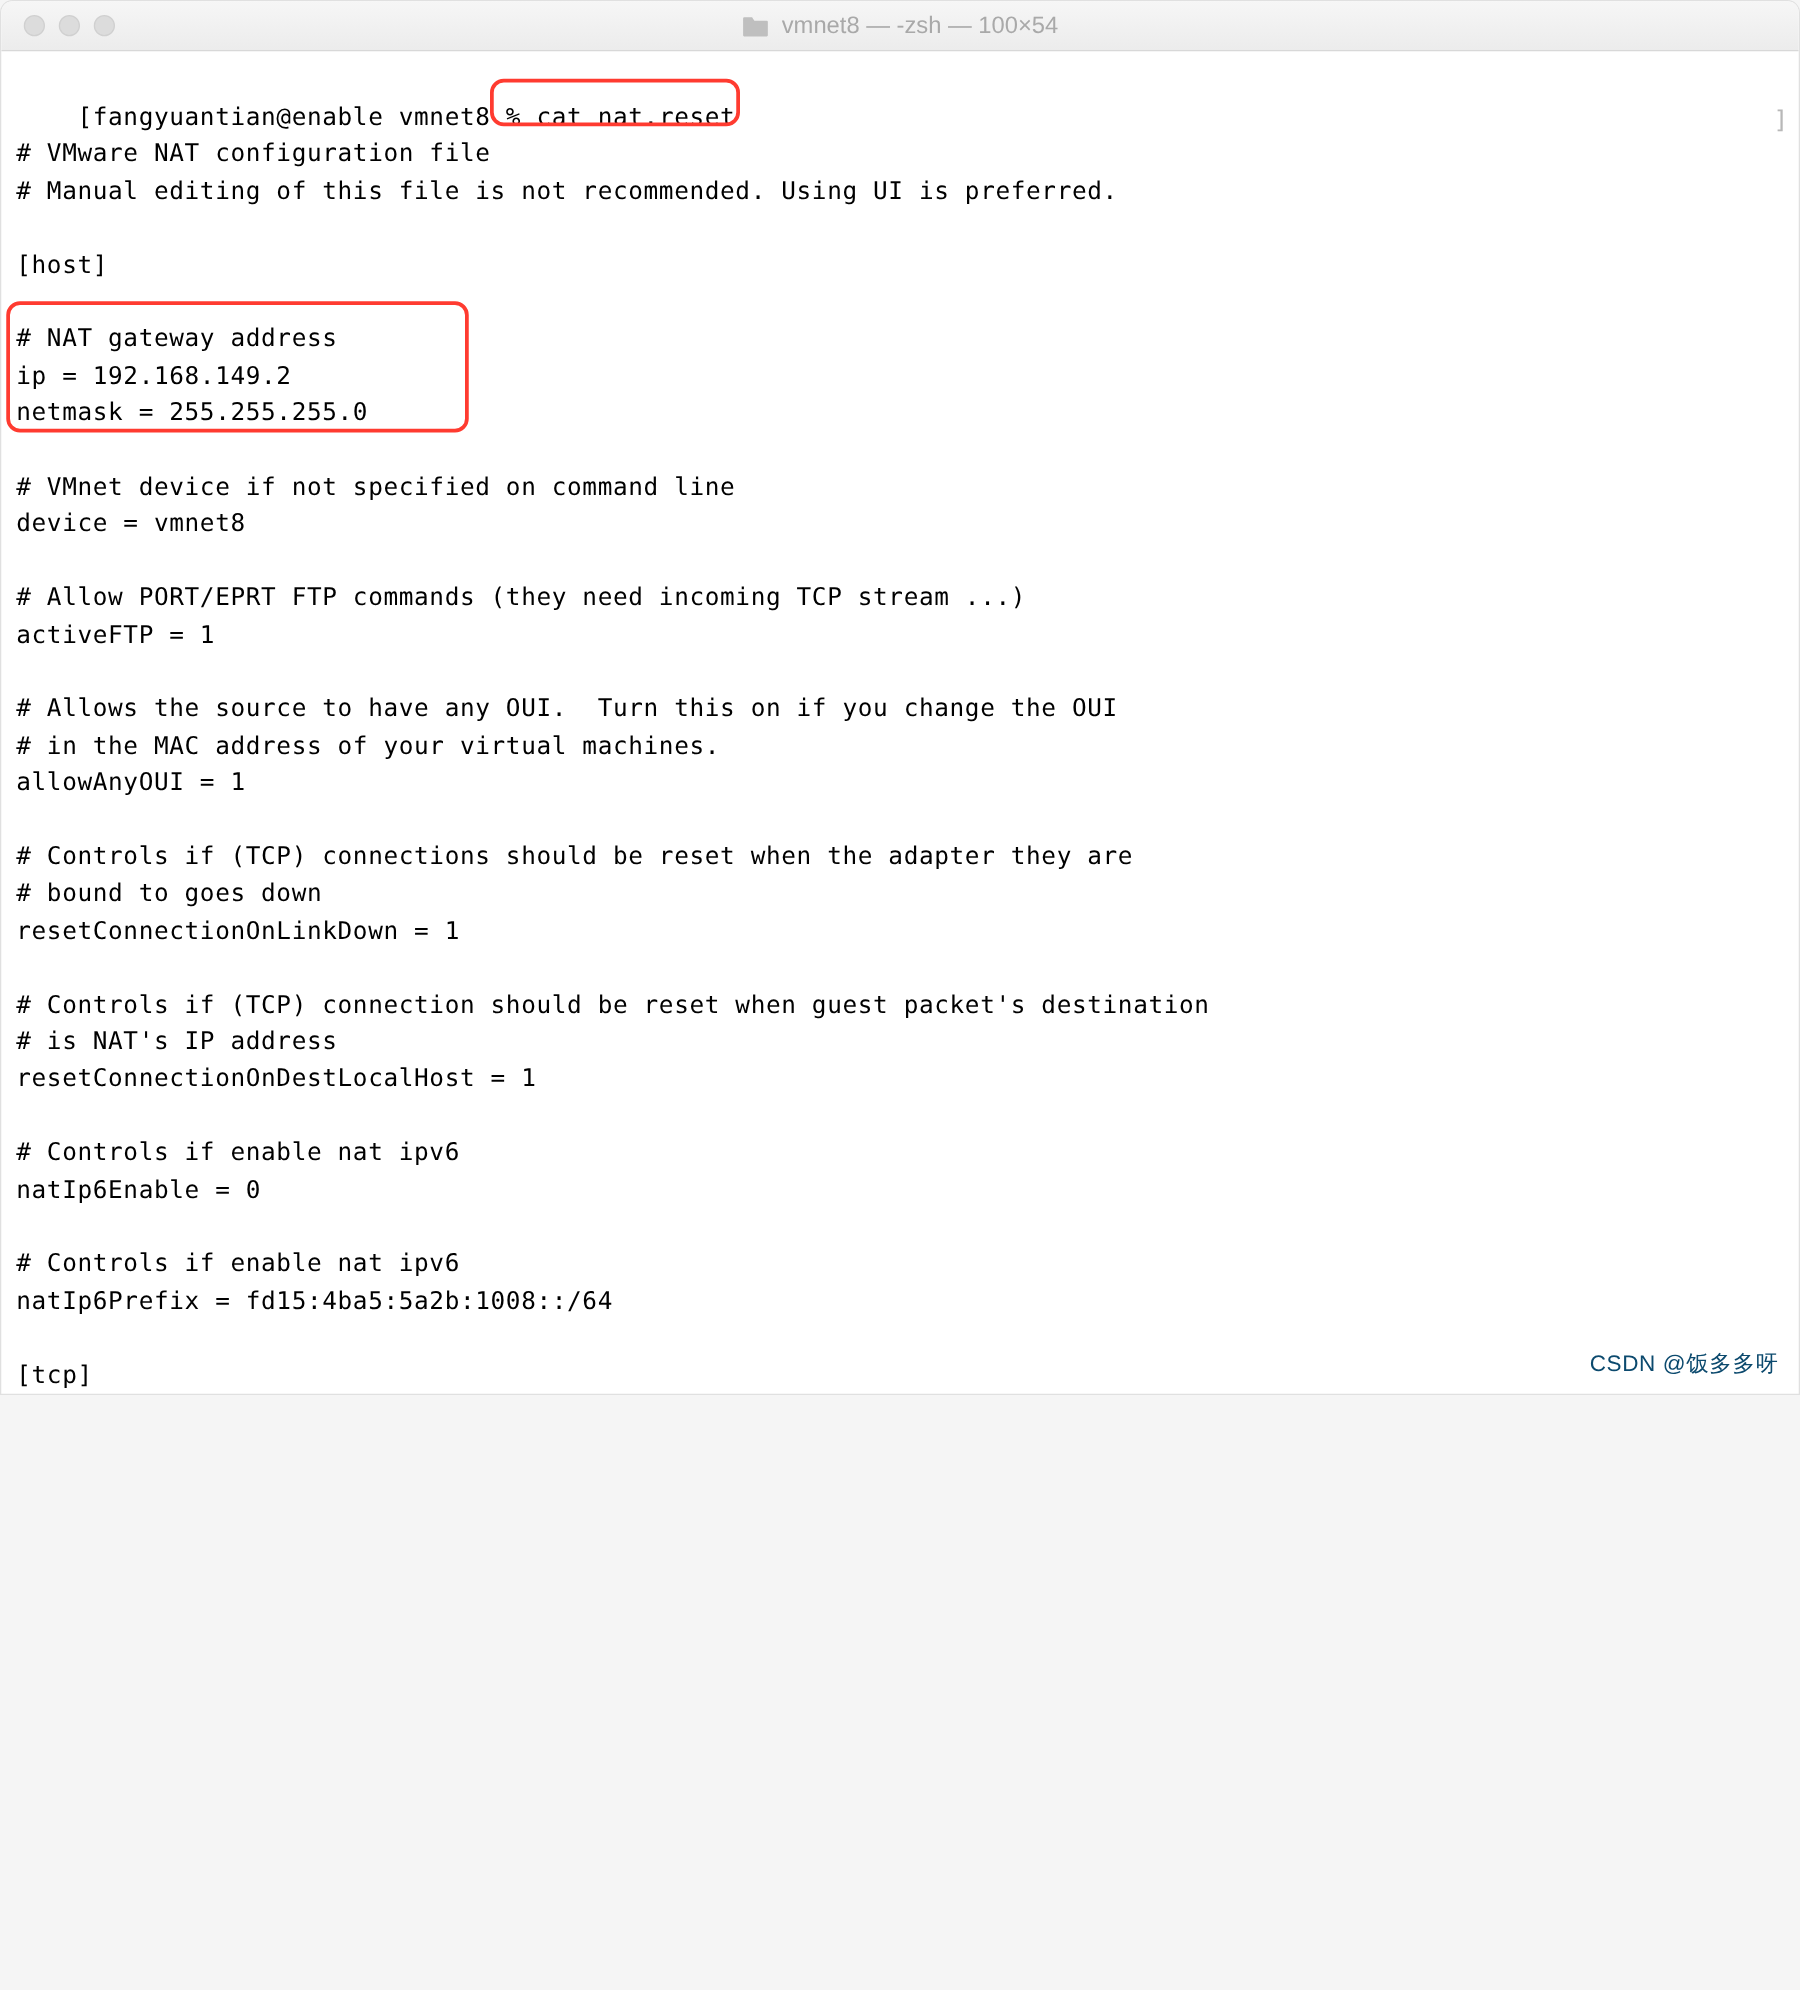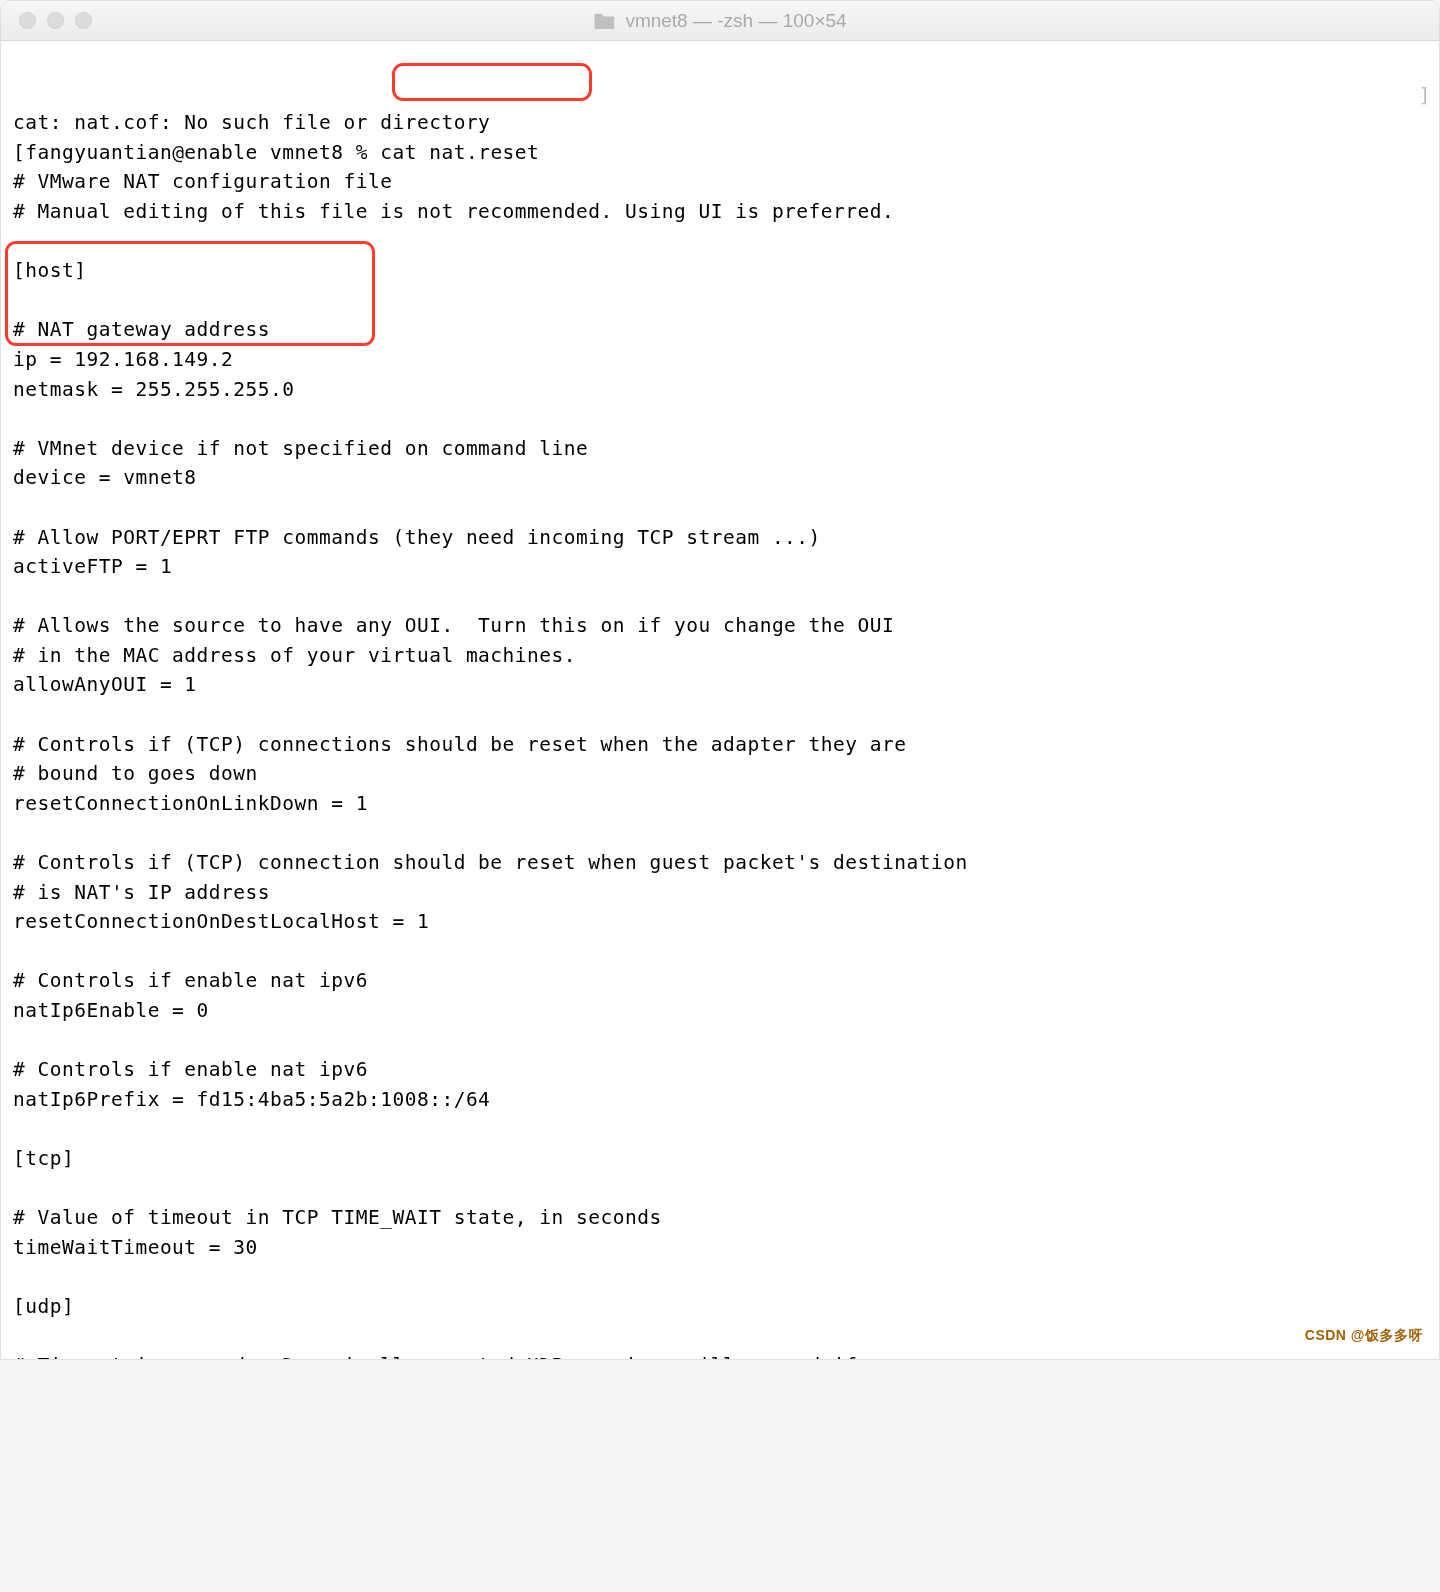--- a/index.html
+++ b/index.html
@@ -11,21 +11,21 @@
     body {
       font-family: "SF Mono", "Menlo", "Monaco", "Consolas", monospace;
       background: #f5f5f5;
       width: 1440px;
       height: 1592px;
       overflow: hidden;
     }
     
     .window {
       width: 1440px;
-      height: 1360px;
+      height: 1116px;
       background: #ffffff;
       display: flex;
       flex-direction: column;
       border: 1px solid #e0e0e0;
       border-radius: 10px 10px 0 0;
       overflow: hidden;
     }
     
     .titlebar {
       height: 40px;
@@ -116,23 +116,22 @@
       top: 40px;
       color: #b8b8b8;
       font-size: 19.5px;
     }
     
     .watermark {
       position: absolute;
       bottom: 8px;
       right: 16px;
       font-family: -apple-system, sans-serif;
-      font-size: 14px;
-      color: #a16207;
-      font-weight: bold;
+      font-size: 18px;
+      color: #0c4a6e;
     }
   </style>
 </head>
 <body>
 
 <div class="window">
 
   <div class="titlebar">
     <div class="traffic-lights">
       <div class="traffic-light"></div>
@@ -141,21 +140,21 @@
     </div>
     <div class="title-center">
       <svg class="folder-icon" viewBox="0 0 24 20">
         <path d="M2 2 L9 2 L11 5 L22 5 Q23 5 23 6 L23 18 Q23 19 22 19 L2 19 Q1 19 1 18 L1 3 Q1 2 2 2 Z"></path>
       </svg>
       <span>vmnet8 — -zsh — 100×54</span>
     </div>
   </div>
 
   <div class="terminal-body">
-    <pre>cat: nat.cof: No such file or directory</pre><pre style="display:inline">[</pre><pre style="display:inline">fangyuantian@enable vmnet8 % </pre><pre style="display:inline">cat nat.reset</pre>
+    <pre style="display:inline">[</pre><pre style="display:inline">fangyuantian@enable vmnet8 % </pre><pre style="display:inline">cat nat.reset</pre>
 <pre># VMware NAT configuration file
 # Manual editing of this file is not recommended. Using UI is preferred.
 
 [host]
 
 # NAT gateway address
 ip = 192.168.149.2
 netmask = 255.255.255.0
 
 # VMnet device if not specified on command line

